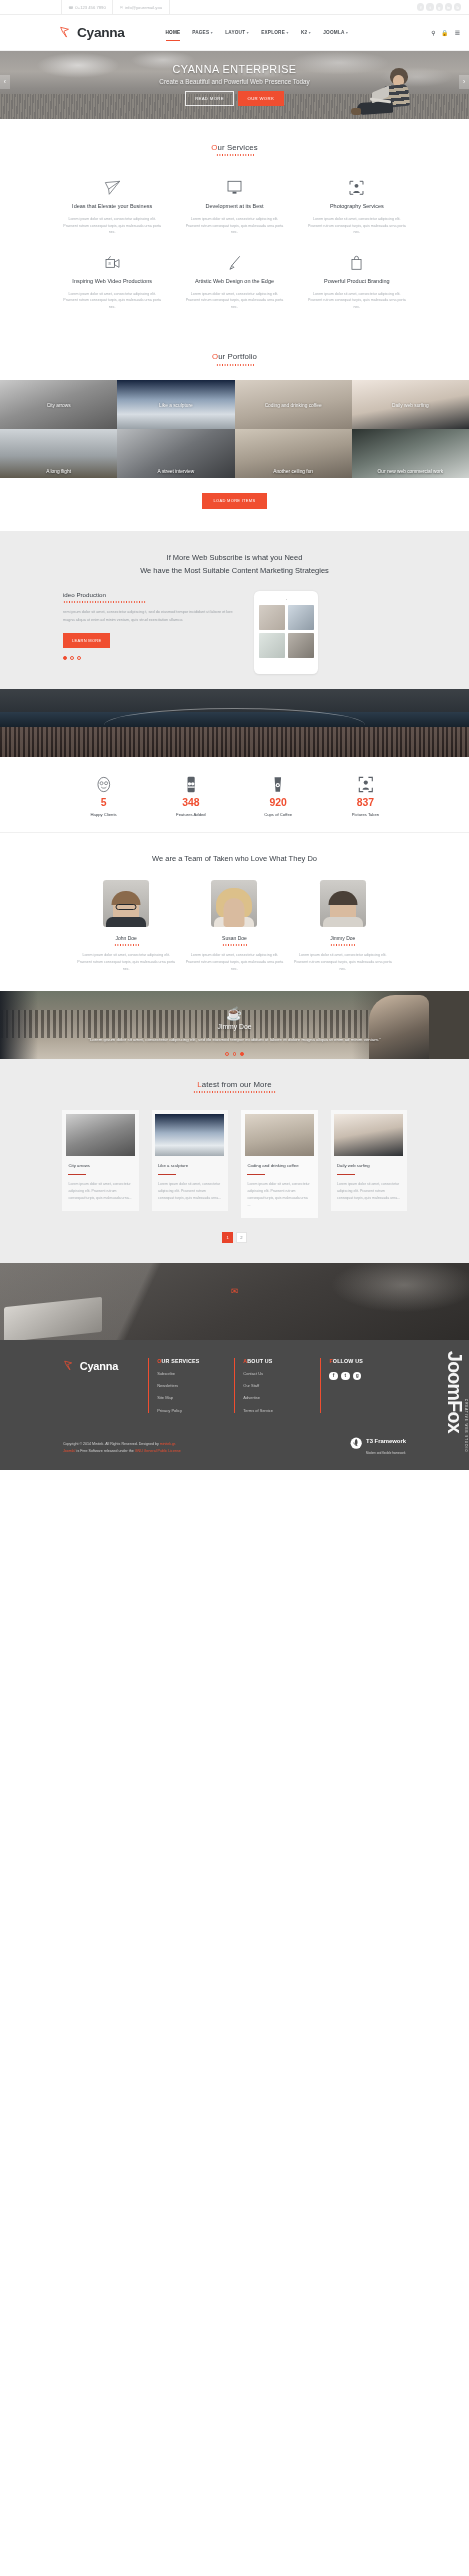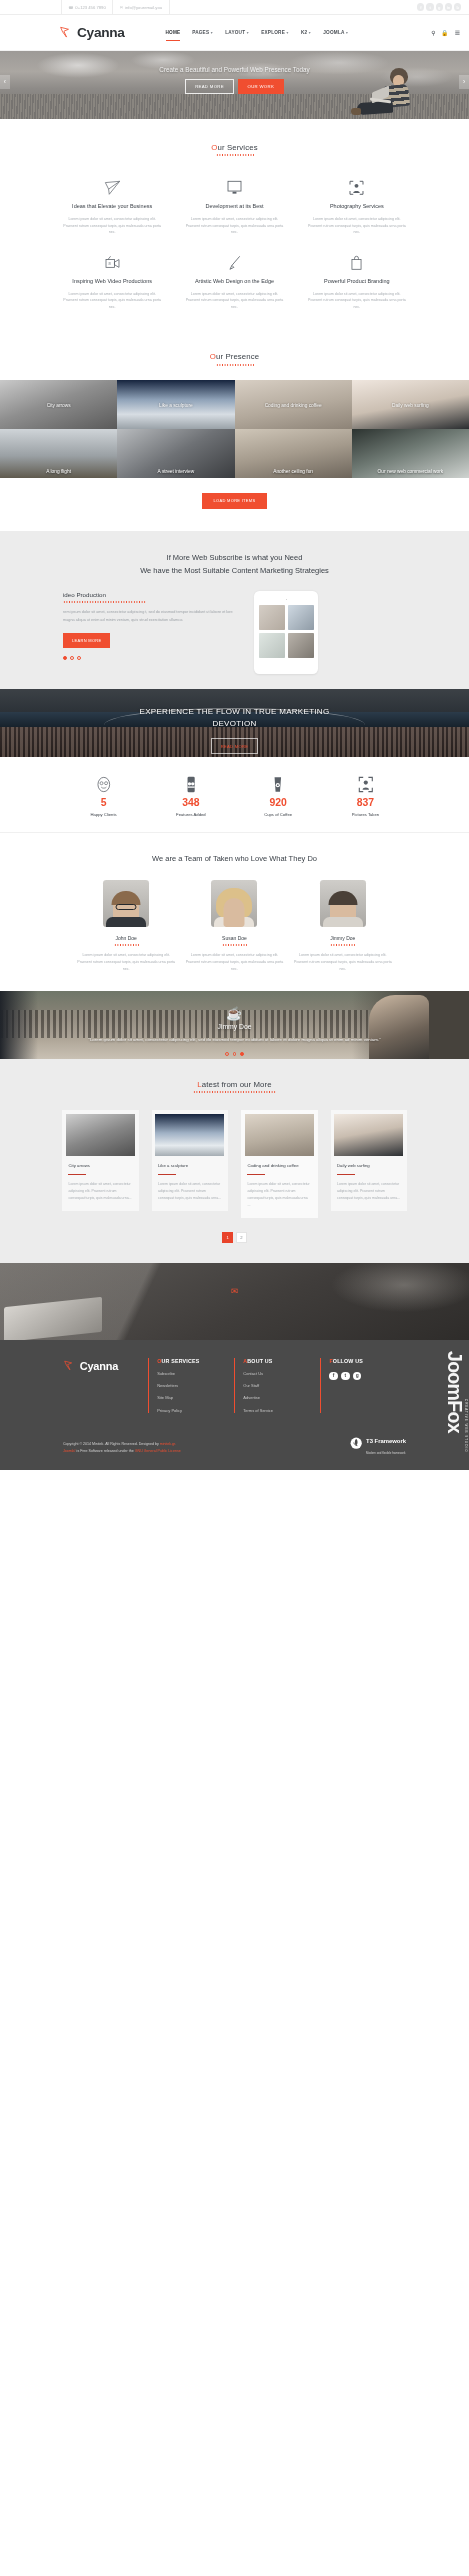--- a/index.html
+++ b/index.html
@@ -256,20 +256,21 @@
       <span class="hp-legs"></span>
     <span class="hp-laptop">
         <span class="hp-lid"></span>
         <span class="hp-base"></span>
       </span>
     <span class="hp-shoe"></span>
   </div>
   <div class="hero-arrow left">‹</div>
   <div class="hero-arrow right">›</div>
   <div class="hero-center">
+    <h1 class="hero-h1">CYANNA ENTERPRISE</h1>
     <div class="hero-sub">Create a Beautiful and Powerful Web Presence Today</div>
     <div class="hero-btns">
       <button class="btn-ghost">READ MORE</button>
       <button class="btn-red">OUR WORK</button>
     </div>
   </div>
 </div>
 
 <div class="services">
   <h2 class="sec-title"><span class="cap">O</span><span>ur Services</span></h2>
@@ -333,21 +334,21 @@
             <path d="M10 7V5a3 3 0 016 0v2" fill="none" stroke="#5b6168" stroke-width="1.2"></path>
           </svg>
         </div>
       <div class="svc-h">Powerful Product Branding</div>
       <div class="svc-p">Lorem ipsum dolor sit amet, consectetur adipiscing elit. Praesent rutrum consequat turpis, quis malesuada urna porta nec.</div>
     </div>
   </div>
 </div>
 
 <div class="portfolio">
-  <h2 class="sec-title"><span class="cap">O</span><span>ur Presence</span></h2>
+  <h2 class="sec-title"><span class="cap">O</span><span>ur Portfolio</span></h2>
   <div class="dotline w60"></div>
   <div class="pf-grid">
     <div class="pf pf1">
         <div class="pf-label">City arrows</div>
       </div>
     <div class="pf pf2">
         <div class="pf-label">Like a sculpture</div>
       </div>
     <div class="pf pf3">
         <div class="pf-label">Coding and drinking coffee</div>
@@ -404,27 +405,20 @@
         <div class="ts-img ts4"></div>
       </div>
     </div>
   </div>
 </div>
 
 <div class="parallax">
   <div class="px-water"></div>
   <div class="px-bridge"></div>
   <div class="px-city"></div>
-  <div class="px-center">
-    <div class="px-h">
-      <span>EXPERIENCE THE FLOW IN TRUE MARKETING</span><br>
-      <span>DEVOTION</span>
-    </div>
-    <button class="btn-px">READ MORE</button>
-  </div>
 </div>
 
 <div class="counters">
   <div class="cnt">
     <div class="cnt-ico">
         <svg width="15.6" height="17" viewBox="0 0 24 26">
           <ellipse cx="12" cy="13" rx="9" ry="11" fill="none" stroke="#5b6168" stroke-width="1.2"></ellipse>
           <circle cx="8.5" cy="11" r="2.3" fill="none" stroke="#5b6168" stroke-width="1"></circle>
           <circle cx="15.5" cy="11" r="2.3" fill="none" stroke="#5b6168" stroke-width="1"></circle>
           <path d="M8 17a4.5 3 0 008 0" fill="none" stroke="#5b6168" stroke-width="1"></path>

